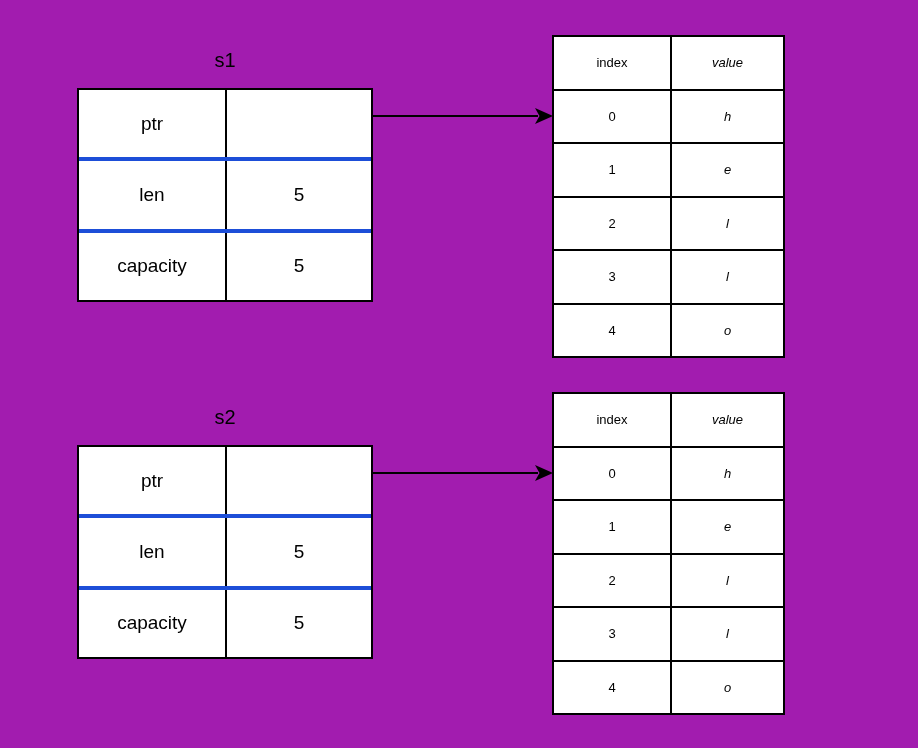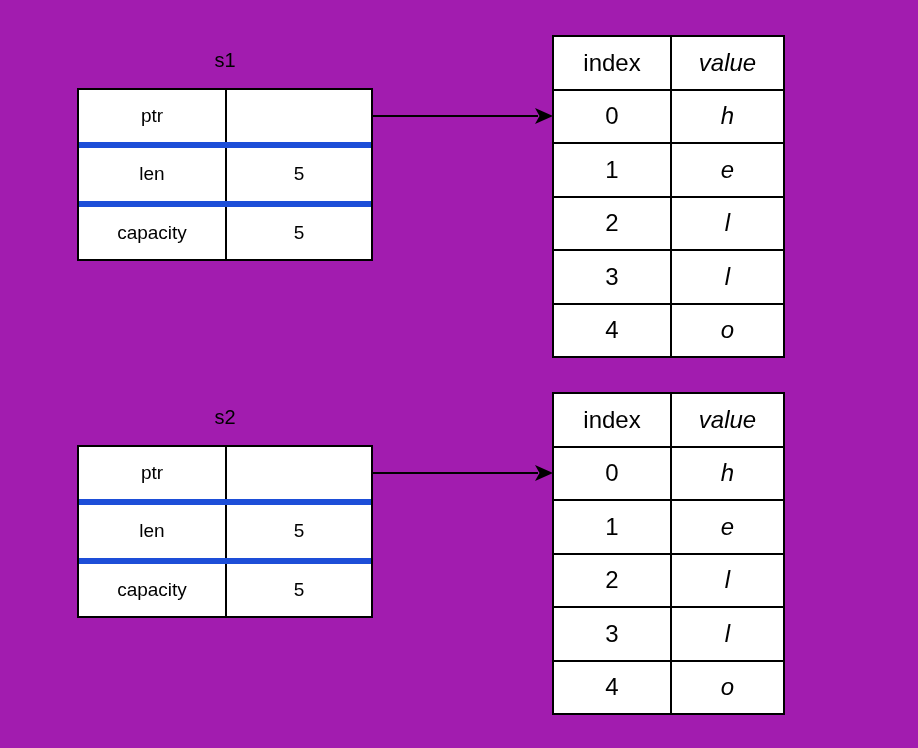--- a/index.html
+++ b/index.html
@@ -15,36 +15,36 @@
   .group { position: absolute; left: 0; width: 918px; height: 368px; }
   .group.g0 { top: 0; }
   .group.g1 { top: 357px; }
 
   .stack-title {
     position: absolute; left: 77px; top: 46px; width: 296px; height: 28px;
     text-align: center; font-size: 20px; line-height: 28px;
   }
 
   .stack-table {
-    position: absolute; left: 77px; top: 88px; width: 296px; height: 173px;
+    position: absolute; left: 77px; top: 88px; width: 296px; height: 214px;
     border: 2px solid #000; display: flex; flex-direction: column; background: #fff;
   }
-  .stack-row { flex: 1; display: flex; border-top: 6px solid #1d4ed8; }
+  .stack-row { flex: 1; display: flex; border-top: 4px solid #1d4ed8; }
   .stack-row:first-child { border-top: none; }
   .stack-cell { display: flex; align-items: center; justify-content: center; font-size: 19px; }
   .stack-cell.c-label { width: 148px; border-right: 2px solid #000; }
   .stack-cell.c-value { flex: 1; }
 
   .heap-table {
     position: absolute; left: 552px; top: 35px; width: 233px; height: 323px;
     border: 2px solid #000; display: flex; flex-direction: column; background: #fff;
   }
   .heap-row { flex: 1; display: flex; border-top: 2px solid #000; }
   .heap-row:first-child { border-top: none; }
-  .heap-cell { display: flex; align-items: center; justify-content: center; font-size: 24px; }
+  .heap-cell { display: flex; align-items: center; justify-content: center; font-size: 13px; }
   .heap-cell.c-index { width: 118px; border-right: 2px solid #000; }
   .heap-cell.c-value { flex: 1; font-style: italic; }
 
   .ptr-arrow { position: absolute; left: 373px; top: 105px; width: 180px; height: 22px; }
 </style>
 </head>
 <body>
 
 <div class="canvas">
 

